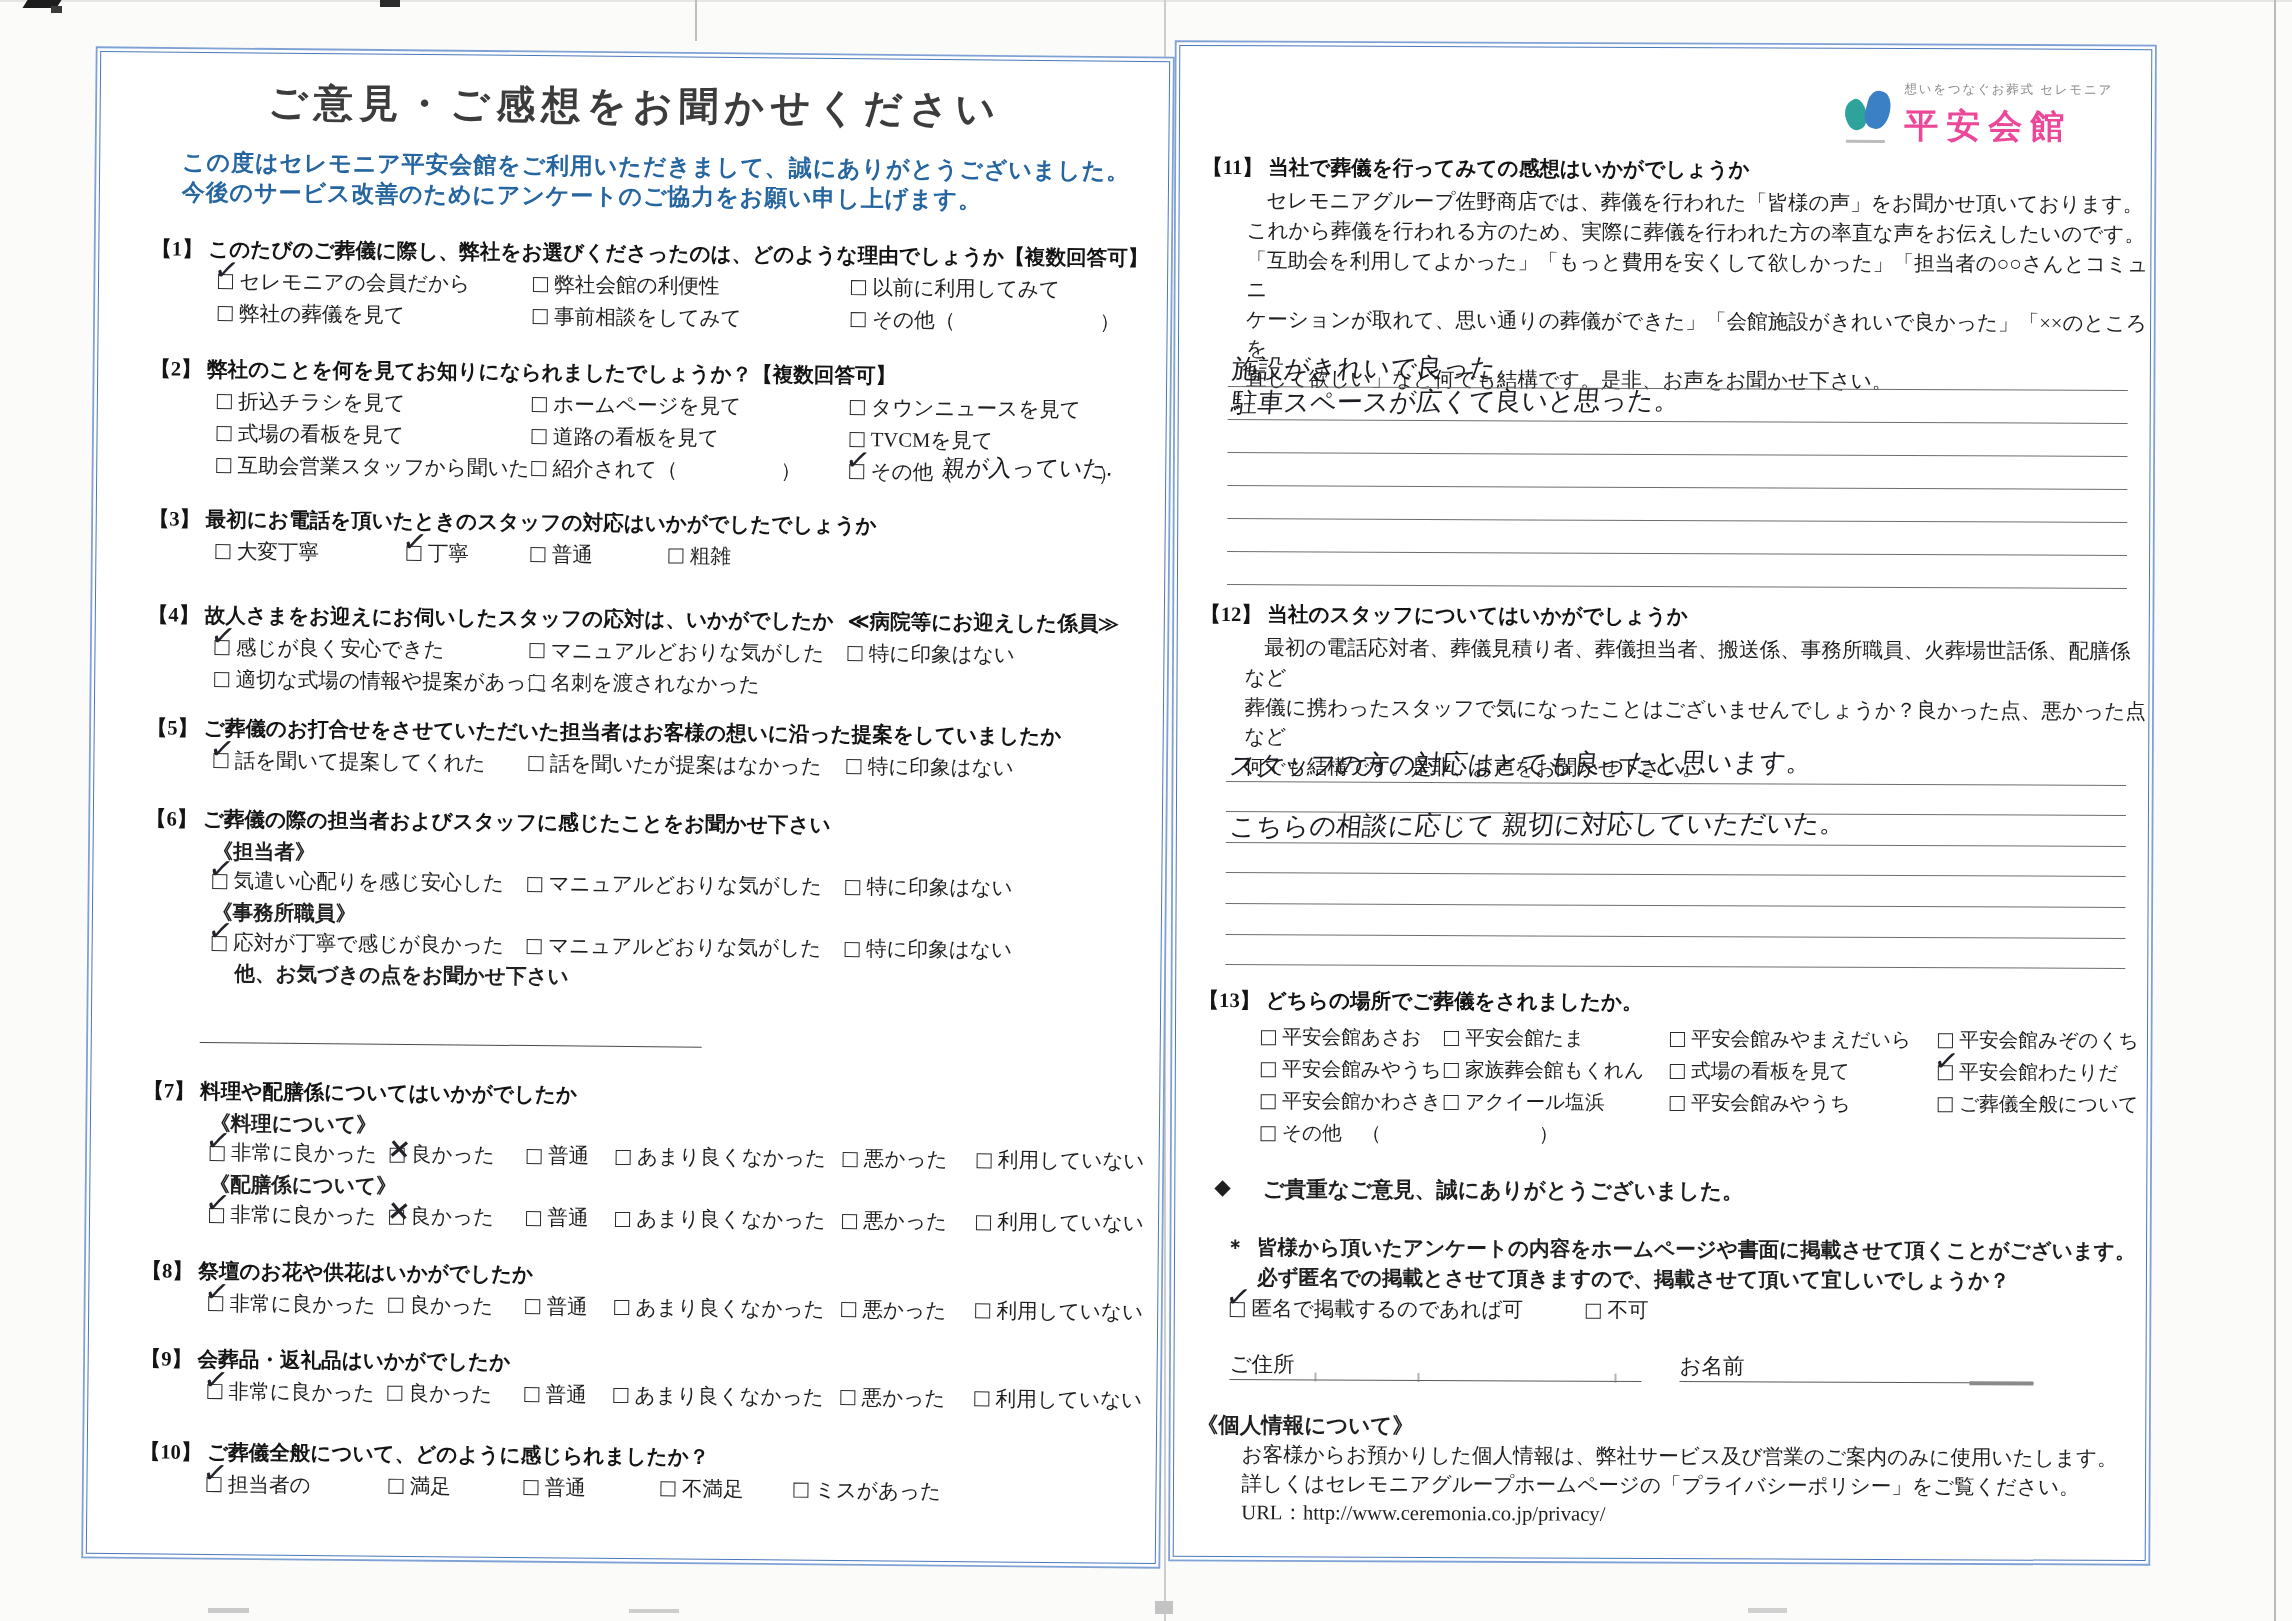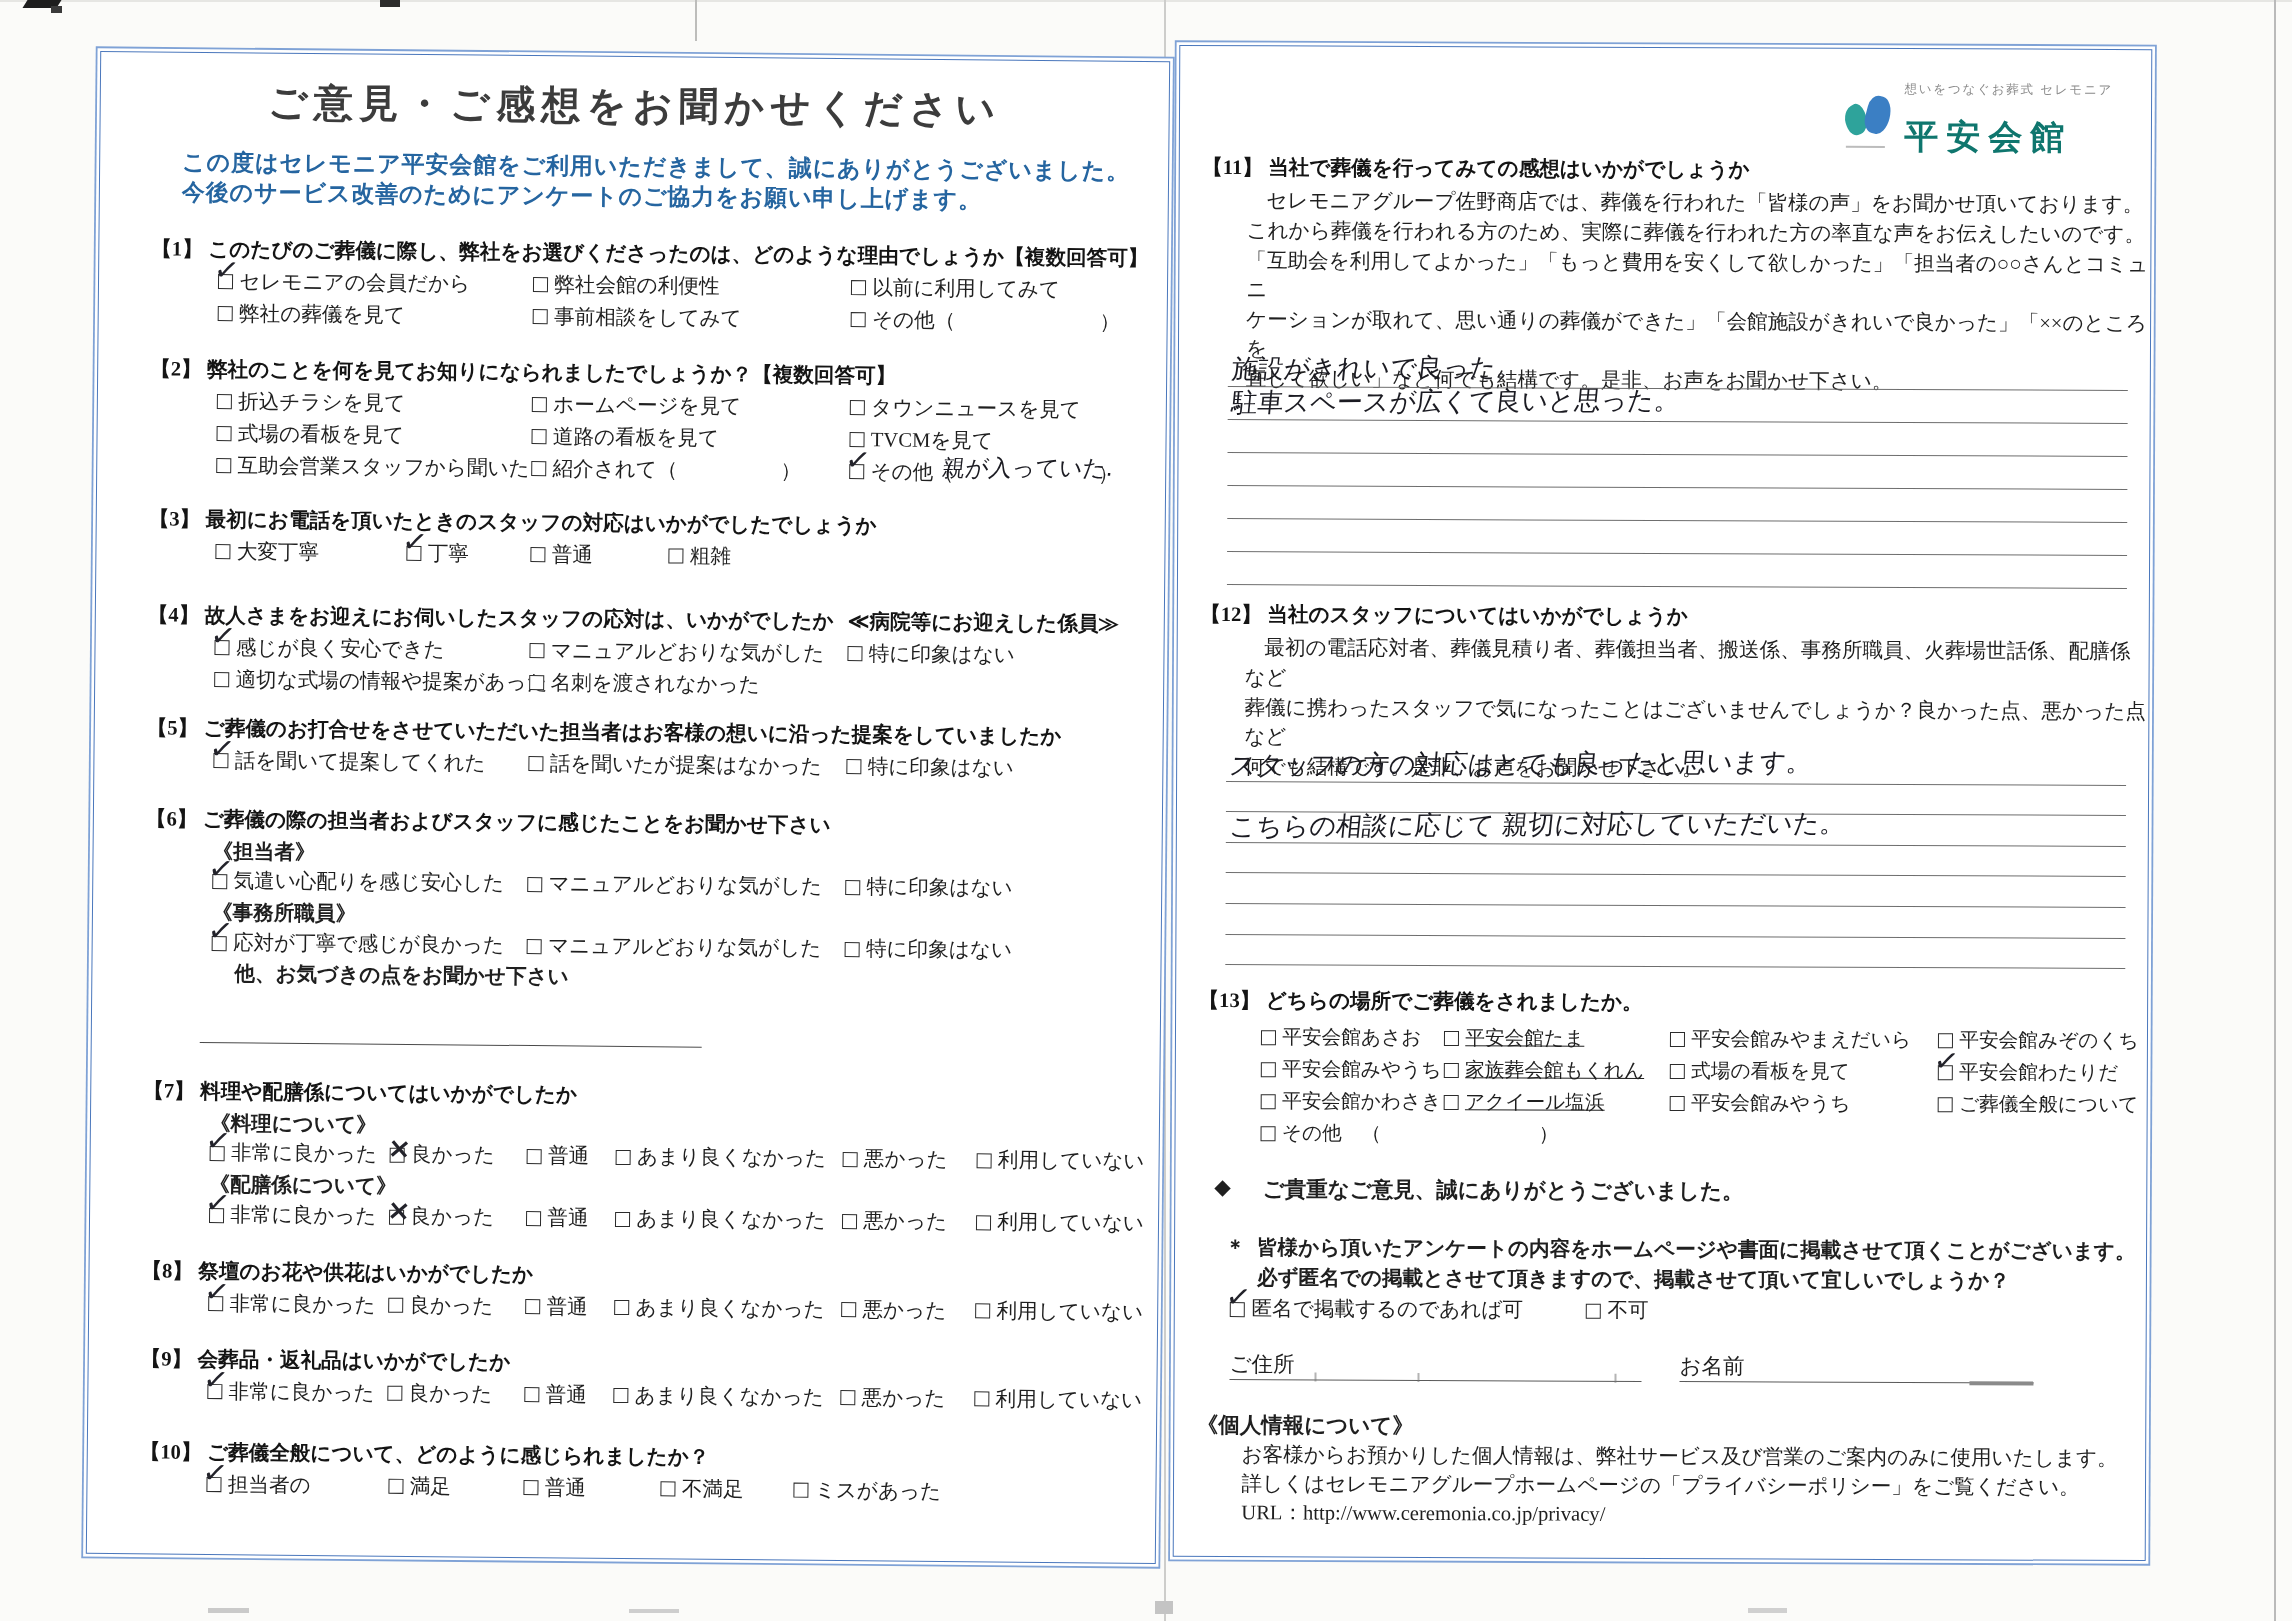--- a/index.html
+++ b/index.html
@@ -81,36 +81,36 @@
   .cols6 .opt:nth-child(1){width:180px;}
   .cols6 .opt:nth-child(2){width:137px;}
   .cols6 .opt:nth-child(3){width:89px;}
   .cols6 .opt:nth-child(4){width:227px;}
   .cols6 .opt:nth-child(5){width:134px;}
   .colsq10 .opt:nth-child(1){width:182px;}
   .colsq10 .opt:nth-child(2){width:135px;}
   .colsq10 .opt:nth-child(3){width:137px;}
   .colsq10 .opt:nth-child(4){width:133px;}
   .colsq13 .opt:nth-child(1){width:183px;margin-left:31px;}
-  .colsq13 .opt:nth-child(2){width:226px;text-decoration:underline;}
+  .colsq13 .opt:nth-child(2){width:226px;}
   .colsq13 .opt:nth-child(3){width:268px;}
   .colspub .opt:nth-child(1){width:356px;}
 
   
   .logo{position:absolute;top:32px;right:38px;display:flex;align-items:center;}
   .logo-icon{position:relative;width:52px;height:59px;margin-right:9px;}
   .wing-left{position:absolute;left:1.8px;top:14.3px;width:21.5px;height:30px;background:#2ea39b;
     border-radius:70% 30% 60% 40% / 60% 40% 65% 35%;transform:rotate(-24deg);}
   .wing-right{position:absolute;left:22.4px;top:5.4px;width:24px;height:38px;background:#3b7fc4;
     border-radius:45% 55% 50% 50% / 40% 60% 55% 45%;transform:rotate(14deg);}
   .logo-micro{position:absolute;left:2.7px;bottom:1.8px;width:39px;height:2.7px;background:#bcbcbc;}
   .logo-text{display:flex;flex-direction:column;}
   .logo-tagline{font-size:12.5px;color:#8a8a8a;letter-spacing:1.8px;font-family:"Liberation Sans",sans-serif;}
-  .logo-name{font-size:34px;color:#0f766e;letter-spacing:8px;font-weight:bold;
-    font-family:"Liberation Sans",sans-serif;margin-top:16px;}
+  .logo-name{font-size:34px;color:#ec4899;letter-spacing:8px;font-weight:bold;
+    font-family:"Liberation Sans",sans-serif;margin-top:5px;}
 
   .free-body{margin-left:67px;margin-top:5.4px;font-size:20.6px;line-height:29.6px;}
   .free-body .bl:first-child{text-indent:19.7px;}
   .ans-area{position:absolute;left:49px;width:900px;}
   .ans-line{position:relative;border-bottom:0.9px solid #6e6e6e;}
   .lh36{height:32px;}
   .lh33{height:29.6px;}
   .ans-line .hw{position:absolute;left:3.6px;bottom:0.9px;font-size:26px;white-space:nowrap;}
 
   .thanks{position:absolute;top:1128px;left:39px;display:flex;font-weight:bold;font-size:21.5px;}

